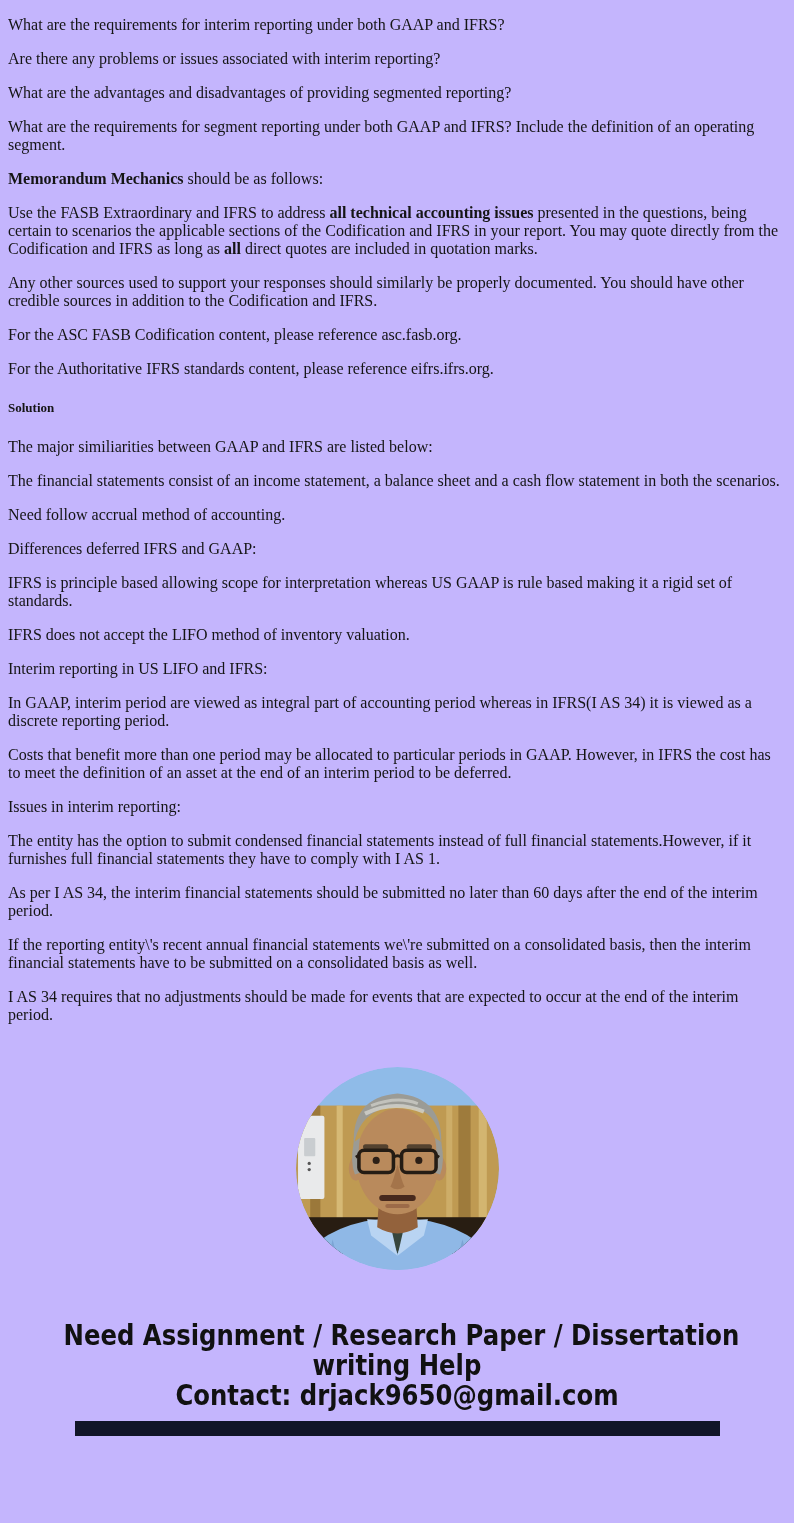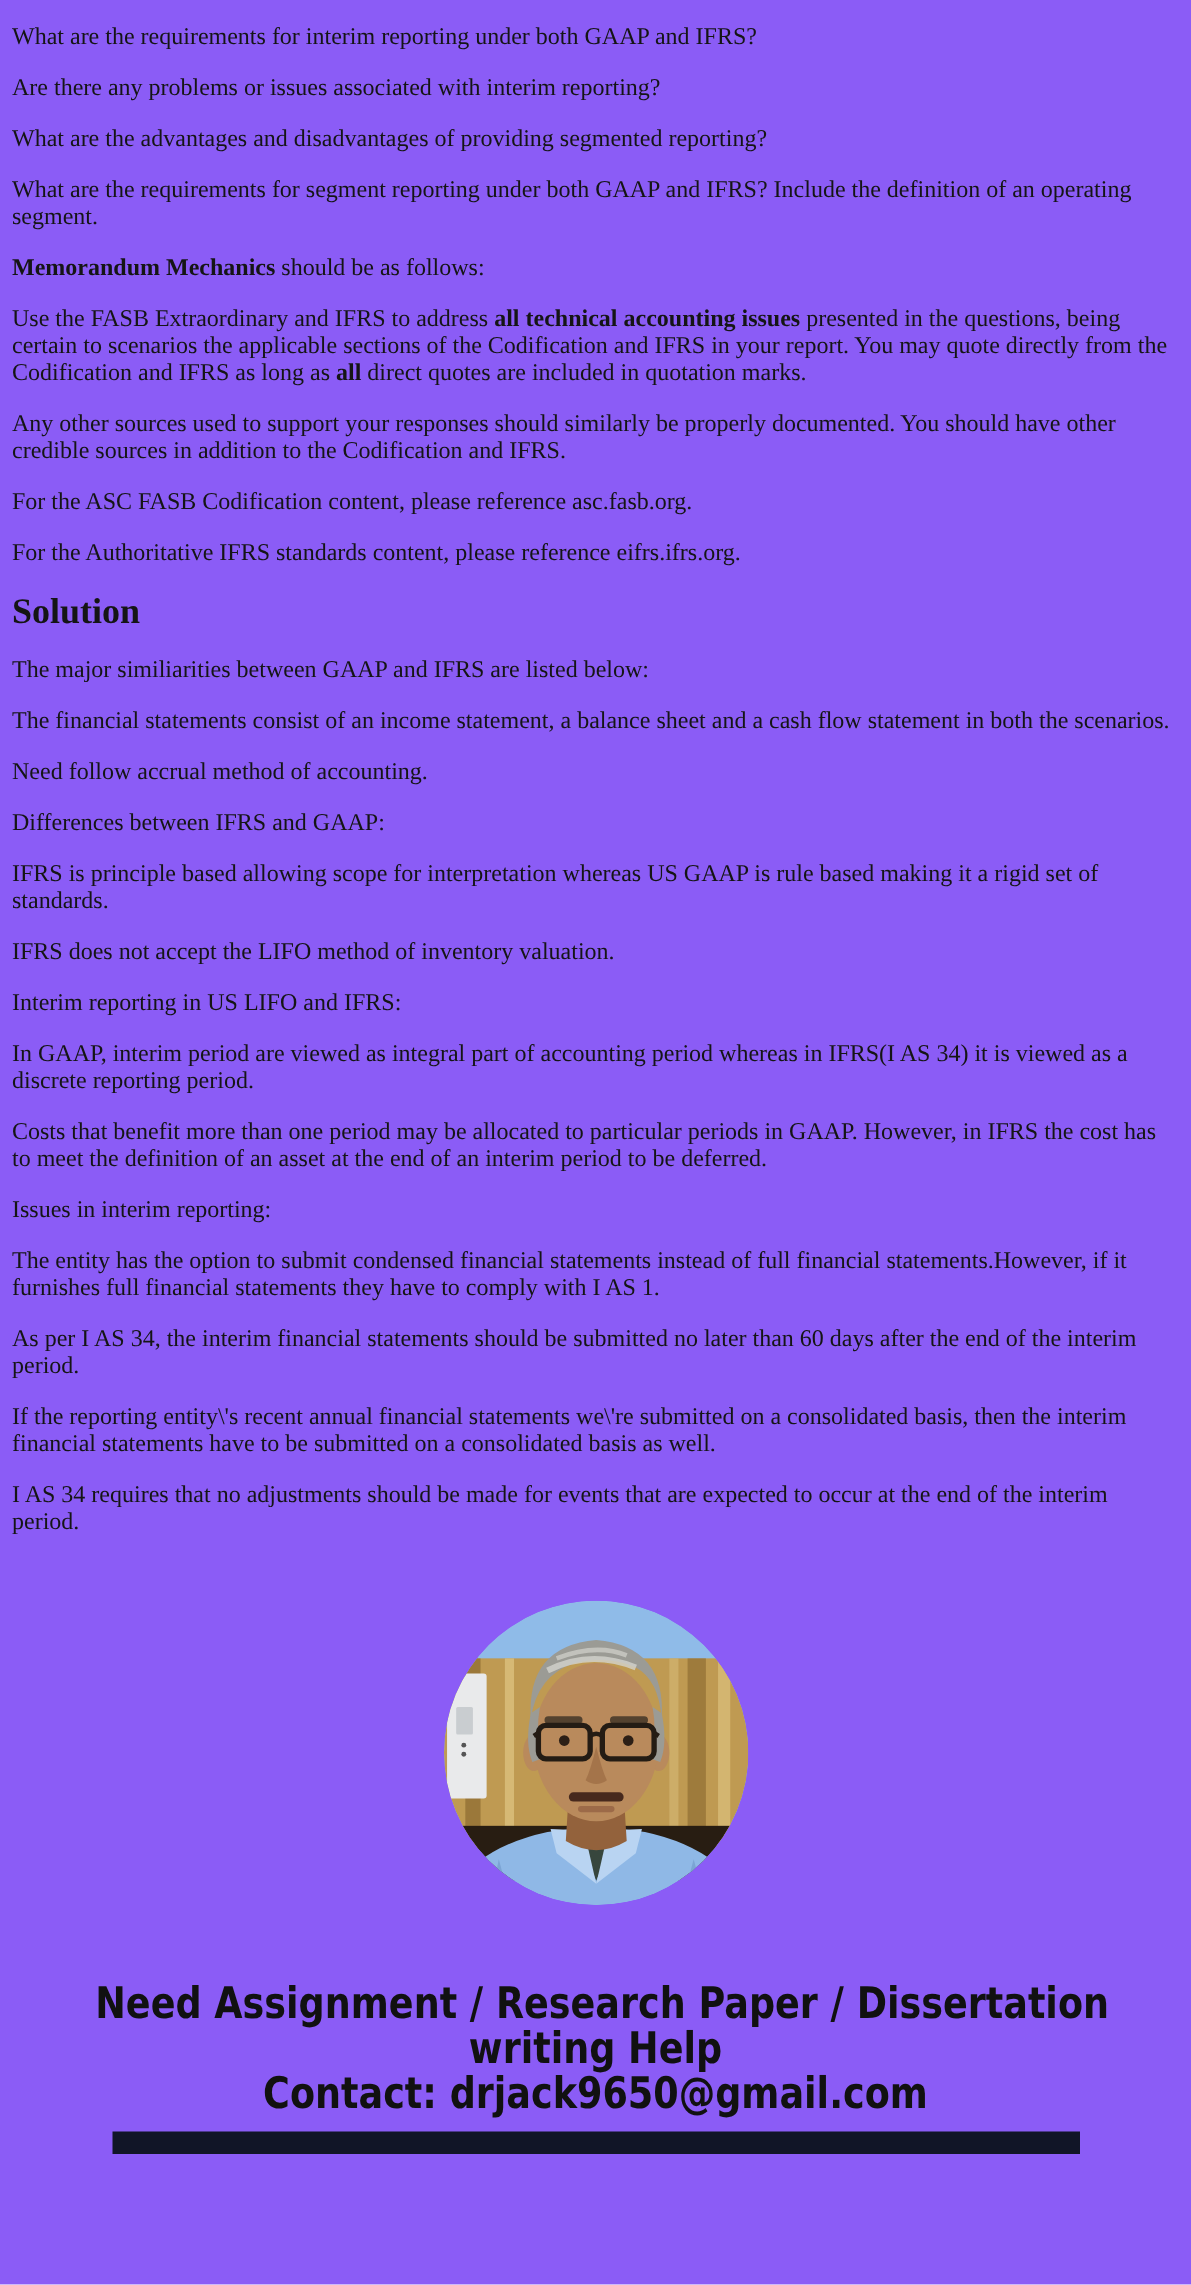--- a/index.html
+++ b/index.html
@@ -7,21 +7,21 @@
     position: relative;
     width: 794px;
     height: 1523px;
     overflow: hidden;
     background: #ffffff;
     font-family: "Liberation Serif", serif;
     color: #151515;
   }
   .doc { padding: 0 8px; font-size: 16px; line-height: 18px; }
   .doc p { margin: 16px 0; }
-  .doc h2 { font-size: 24px; line-height: 22px; margin: 19px 0; font-weight: bold; }
+  .doc h2 { font-size: 13px; line-height: 22px; margin: 19px 0; font-weight: bold; }
   .photo-wrap {
     width: 203px; height: 203px;
     margin: 43px auto 0 auto;
     border-radius: 50%;
     overflow: hidden;
   }
   .photo-wrap svg { display: block; width: 203px; height: 203px; }
   .promo {
     margin-top: 50px;
     text-align: center;
@@ -36,37 +36,37 @@
   }
   .progress-bar {
     width: 645px; height: 15px;
     margin: 11px auto 0 auto;
     background: #111527;
   }
 </style>
 </head>
 <body>
 
-<div class="page" style="background: #8b5cf6; color: rgb(21, 21, 21);">
+<div class="page" style="background: #c4b5fd; color: rgb(21, 21, 21);">
 
   <section class="doc" id="doc-paragraphs">
       <p><span>What are the requirements for interim reporting under both GAAP and IFRS?</span></p>
       <p><span>Are there any problems or issues associated with interim reporting?</span></p>
       <p><span>What are the advantages and disadvantages of providing segmented reporting?</span></p>
       <p><span>What are the requirements for segment reporting under both GAAP and IFRS? Include the definition of an operating segment.</span></p>
       <p><b>Memorandum Mechanics</b><span> should be as follows:</span></p>
       <p><span>Use the FASB Extraordinary and IFRS to address </span><b>all technical accounting issues</b><span> presented in the questions, being certain to scenarios the applicable sections of the Codification and IFRS in your report. You may quote directly from the Codification and IFRS as long as </span><b>all</b><span> direct quotes are included in quotation marks.</span></p>
       <p><span>Any other sources used to support your responses should similarly be properly documented. You should have other credible sources in addition to the Codification and IFRS.</span></p>
       <p><span>For the ASC FASB Codification content, please reference asc.fasb.org.</span></p>
       <p><span>For the Authoritative IFRS standards content, please reference eifrs.ifrs.org.</span></p>
       <h2><b>Solution</b></h2>
       <p><span>The major similiarities between GAAP and IFRS are listed below:</span></p>
       <p><span>The financial statements consist of an income statement, a balance sheet and a cash flow statement in both the scenarios.</span></p>
       <p><span>Need follow accrual method of accounting.</span></p>
-      <p><span>Differences between IFRS and GAAP:</span></p>
+      <p><span>Differences deferred IFRS and GAAP:</span></p>
       <p><span>IFRS is principle based allowing scope for interpretation whereas US GAAP is rule based making it a rigid set of standards.</span></p>
       <p><span>IFRS does not accept the LIFO method of inventory valuation.</span></p>
       <p><span>Interim reporting in US LIFO and IFRS:</span></p>
       <p><span>In GAAP, interim period are viewed as integral part of accounting period whereas in IFRS(I AS 34) it is viewed as a discrete reporting period.</span></p>
       <p><span>Costs that benefit more than one period may be allocated to particular periods in GAAP. However, in IFRS the cost has to meet the definition of an asset at the end of an interim period to be deferred.</span></p>
       <p><span>Issues in interim reporting:</span></p>
       <p><span>The entity has the option to submit condensed financial statements instead of full financial statements.However, if it furnishes full financial statements they have to comply with I AS 1.</span></p>
       <p><span>As per I AS 34, the interim financial statements should be submitted no later than 60 days after the end of the interim period.</span></p>
       <p><span>If the reporting entity\'s recent annual financial statements we\'re submitted on a consolidated basis, then the interim financial statements have to be submitted on a consolidated basis as well.</span></p>
       <p><span>I AS 34 requires that no adjustments should be made for events that are expected to occur at the end of the interim period.</span></p>

